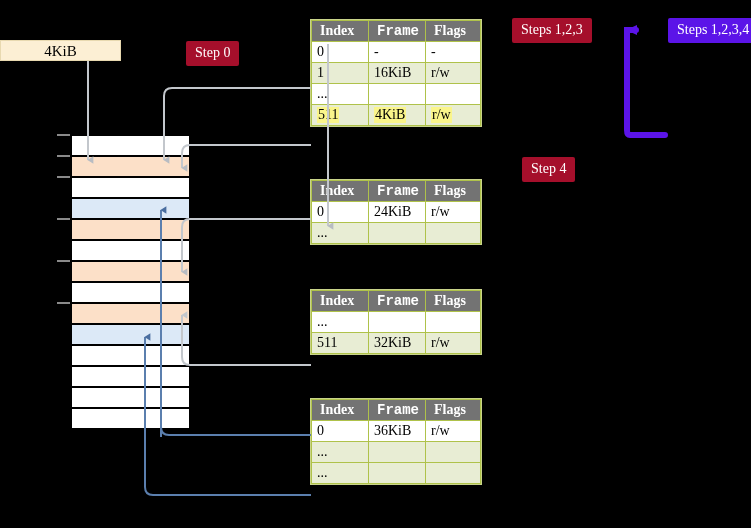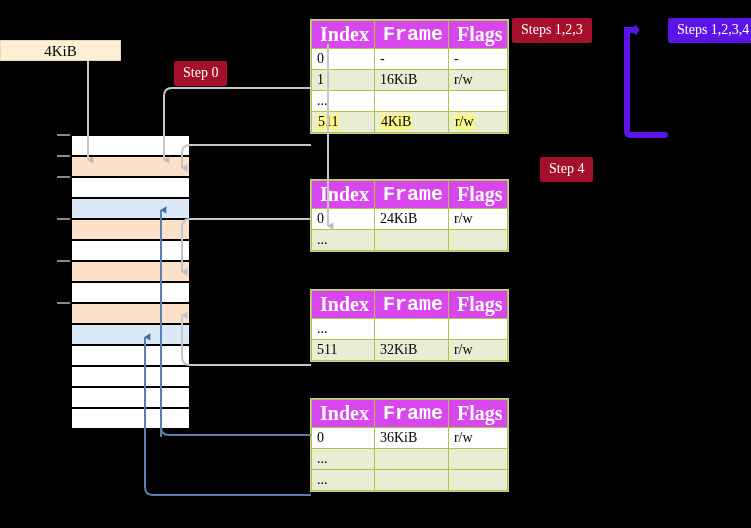--- a/index.html
+++ b/index.html
@@ -49,24 +49,24 @@
     border:1px solid #AFC24A;
     padding:2px 5px;
     height:19px;
     box-sizing:border-box;
     text-align:left;
     vertical-align:middle;
     font-weight:normal;
     color:#000;
   }
   .ptable th{
-    background:#d946ef;
+    background:#737373;
     color:#fff;
     font-weight:bold;
-    font-size:20px;
+    font-size:14px;
     padding-left:8px;
   }
   .ptable td.c0{width:57px;}
   .ptable td.c1{width:57px;}
   .ptable td.c2{width:55px;}
   .ptable th.c0{width:57px;}
   .ptable th.c1{width:57px;font-family:Liberation Mono, monospace;}
   .ptable th.c2{width:55px;}
   .ptable tr.alt td{background:#E8EDD4;}
   .ptable tr.plain td{background:#ffffff;}
@@ -79,23 +79,23 @@
 </style>
 </head>
 <body>
 
 <div class="canvas">
 
   <div class="kib-box" style="left:0px;top:40px;width:121px;height:21px;">
     <span>4KiB</span>
   </div>
 
-  <div class="badge red" style="left:174px;top:41px;margin-top:20px;"><span>Step 0</span></div>
-
-  <div class="badge red" style="left:540px;top:157px;"><span>Step 4</span></div>
+  <div class="badge red" style="left:186px;top:41px;"><span>Step 0</span></div>
+
+  <div class="badge red" style="left:522px;top:157px;"><span>Step 4</span></div>
 
   <div class="badge red" style="left:512px;top:18px;"><span>Steps 1,2,3</span></div>
 
   <div class="badge violet" style="left:668px;top:18px;"><span>Steps 1,2,3,4</span></div>
 
   <div class="mem" style="left:71px;top:134px;width:119px;height:288px;"></div>
 
   <table class="ptable" style="left:311px;top:20px;">
     <thead>
         <tr>

